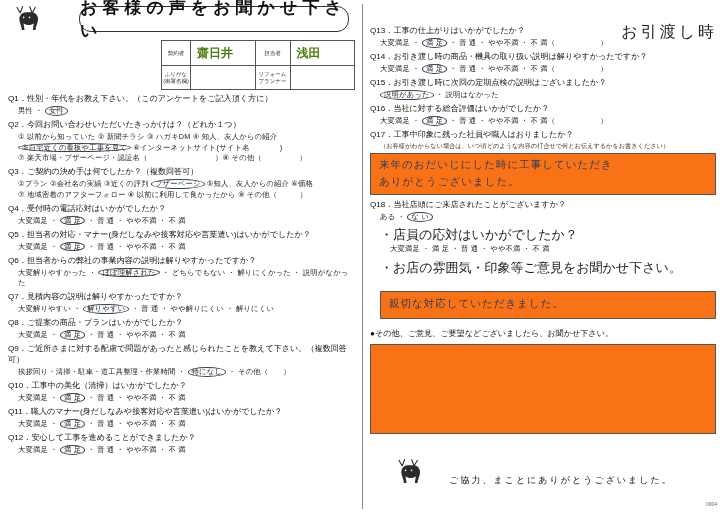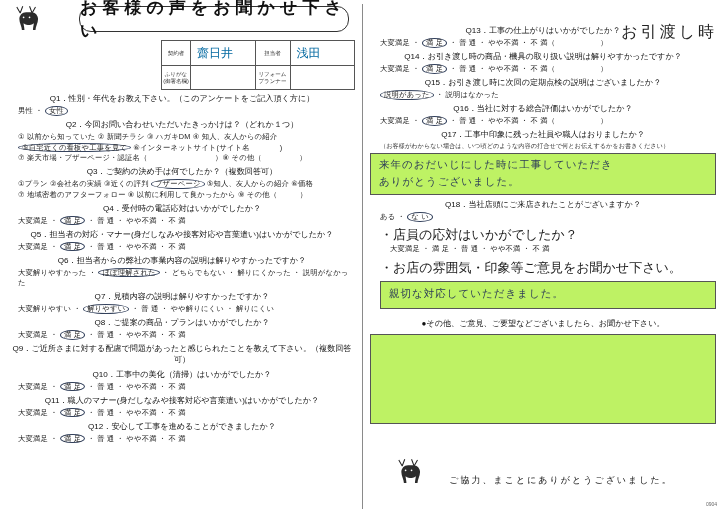--- a/index.html
+++ b/index.html
@@ -29,35 +29,35 @@
   
   .name-table{position:absolute;left:155px;top:36px;width:192px;height:48px;border:1px solid #555;}
   .nt-row{display:flex;height:16px;border-bottom:1px solid #555;}
   .nt-row:last-child{border-bottom:none;}
   .nt-lbl{width:28px;font-size:5.5px;line-height:1.15;display:flex;align-items:center;
     justify-content:center;border-right:1px solid #555;color:#333;text-align:center;}
   .nt-val{flex:1;border-right:1px solid #555;display:flex;align-items:center;padding-left:6px;}
   .nt-val:last-child{border-right:none;}
   .nt-lbl2{width:34px;font-size:5.5px;line-height:1.1;display:flex;align-items:center;
     justify-content:center;border-right:1px solid #555;color:#333;text-align:center;}
-  .hand{font-family:"DejaVu Sans",sans-serif;color:#0369a1;font-size:11px;}
+  .hand{font-family:"DejaVu Sans",sans-serif;color:#4d7c0f;font-size:11px;font-weight:bold;}
   .hand-big{font-size:12px;}
 
   
-  .q{font-size:8.1px;line-height:1.35;margin:0 0 1px 0;color:#111;text-align:center;}
+  .q{font-size:8.1px;line-height:1.35;margin:0 0 1px 0;color:#111;}
   .q-block{margin-bottom:3.5px;}
   .opts{font-size:7.3px;line-height:1.45;color:#222;margin-left:10px;letter-spacing:0.2px;}
   .sub{font-size:6.2px;color:#333;margin-left:10px;}
   .ell{
     display:inline-block;border:1.4px solid #33415c;border-radius:50%;
     padding:0px 3px;line-height:1.05;
   }
 
   
-  .hbox{border:1px solid #555;position:relative;background:#bef264;}
+  .hbox{border:1px solid #555;position:relative;background:#f97316;}
   .hwrite{
     position:absolute;font-family:"DejaVu Sans",sans-serif;color:#2b3a57;
     font-size:10.5px;letter-spacing:1px;
   }
   .thanks{font-size:9px;letter-spacing:2px;text-align:center;color:#111;}
   .code{position:absolute;right:4px;bottom:2px;font-size:5px;color:#666;}
   .deer2{position:absolute;left:26px;bottom:22px;width:34px;height:30px;}
   .bullet{font-size:13px;}
 </style>
 </head>
@@ -158,20 +158,23 @@
 
       <div class="q-block">
         <div class="q">Q8．ご提案の商品・プランはいかがでしたか？</div>
         <div class="opts">
           大変満足 ・ <span class="ell">満 足</span> ・ 普 通 ・ やや不満 ・ 不 満
         </div>
       </div>
 
       <div class="q-block">
         <div class="q">Q9．ご近所さまに対する配慮で問題があったと感じられたことを教えて下さい。（複数回答可）</div>
+        <div class="opts">
+          挨拶回り・清掃・駐車・道工具整理・作業時間 ・ <span class="ell">特になし</span> ・ その他（　　）
+        </div>
       </div>
 
       <div class="q-block">
         <div class="q">Q10．工事中の美化（清掃）はいかがでしたか？</div>
         <div class="opts">
           大変満足 ・ <span class="ell">満 足</span> ・ 普 通 ・ やや不満 ・ 不 満
         </div>
       </div>
 
       <div class="q-block">
@@ -238,21 +241,21 @@
         <div class="q">Q18．当社店頭にご来店されたことがございますか？</div>
         <div class="opts">
           ある ・ <span class="ell">な い</span>
         </div>
         <div style="margin-left:10px;margin-top:4px;">
           <div class="bullet">・店員の応対はいかがでしたか？</div>
           <div class="opts">大変満足 ・ 満 足 ・ 普 通 ・ やや不満 ・ 不 満</div>
         </div>
         <div style="margin-left:10px;margin-top:4px;">
           <div class="bullet">・お店の雰囲気・印象等ご意見をお聞かせ下さい。</div>
-          <div class="hbox" style="height:26px;margin-top:4px;">
+          <div class="hbox" style="height:26px;margin-top:14px;">
             <div class="hwrite" style="left:8px;top:5px;">親切な対応していただきました。</div>
           </div>
         </div>
       </div>
 
       <div style="margin-top:10px;">
         <div class="q">●その他、ご意見、ご要望などございましたら、お聞かせ下さい。</div>
         <div class="hbox" style="height:88px;margin-top:4px;">
           <div class="hwrite" style="left:8px;top:6px;"></div>
         </div>

